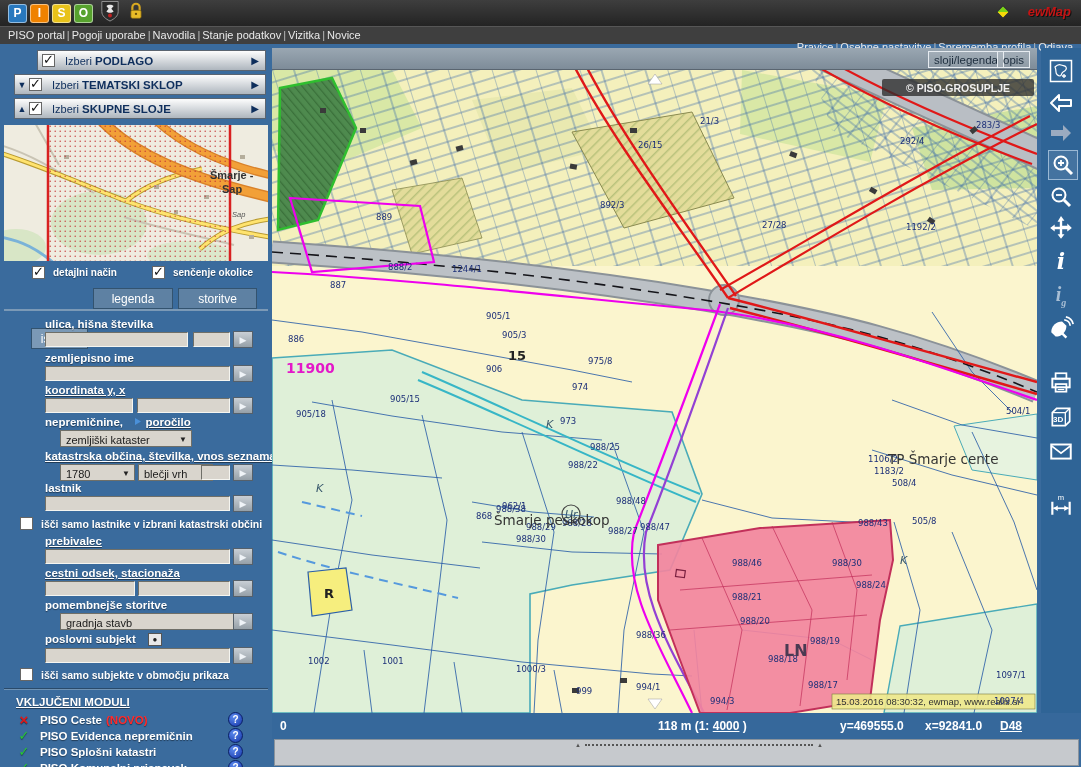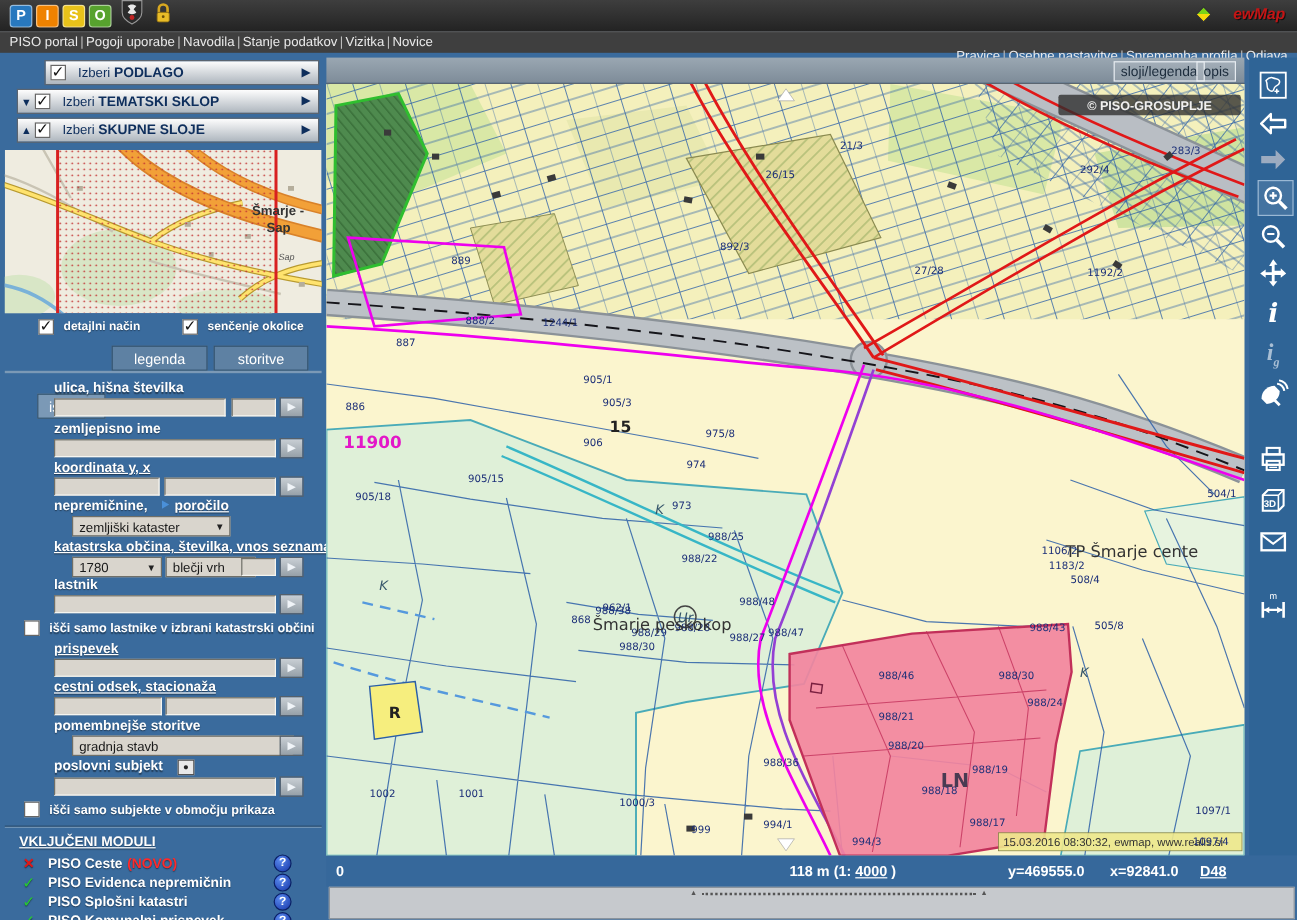--- a/index.html
+++ b/index.html
@@ -223,21 +223,21 @@
 
   <div class="slabel" style="left:45px;top:482px">lastnik</div>
   <div class="inp" style="left:45px;top:496px;width:185px"></div>
   <div class="gobtn" style="left:233px;top:495px">▶</div>
 
   <div class="cbrow" style="left:20px;top:517px">
     <span class="cb"></span>
     <span class="txt" style="font-size:10.5px">išči samo lastnike v izbrani katastrski občini</span>
   </div>
 
-  <div class="slabel" style="left:45px;top:535px"><span class="lnk">prispevek</span></div>
+  <div class="slabel" style="left:45px;top:535px"><span class="lnk">prebivalec</span></div>
   <div class="inp" style="left:45px;top:549px;width:185px"></div>
   <div class="gobtn" style="left:233px;top:548px">▶</div>
 
   <div class="slabel" style="left:45px;top:567px"><span class="lnk">cestni odsek, stacionaža</span></div>
   <div class="inp" style="left:45px;top:581px;width:90px"></div>
   <div class="inp" style="left:138px;top:581px;width:92px"></div>
   <div class="gobtn" style="left:233px;top:580px">▶</div>
 
   <div class="slabel" style="left:45px;top:599px">pomembnejše storitve</div>
   <div class="sel" style="left:45px;top:613px;width:185px">

